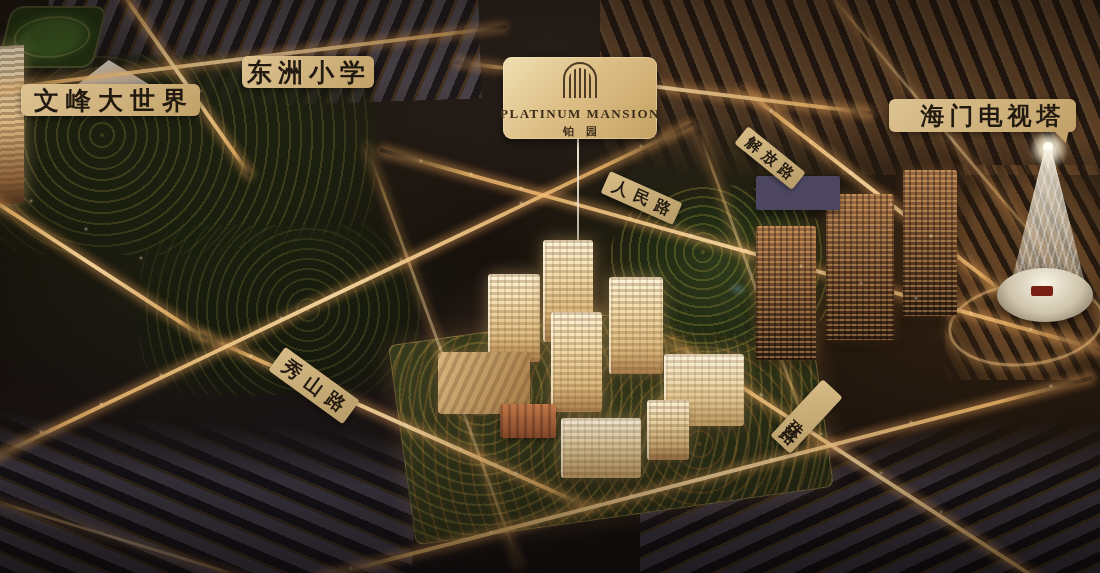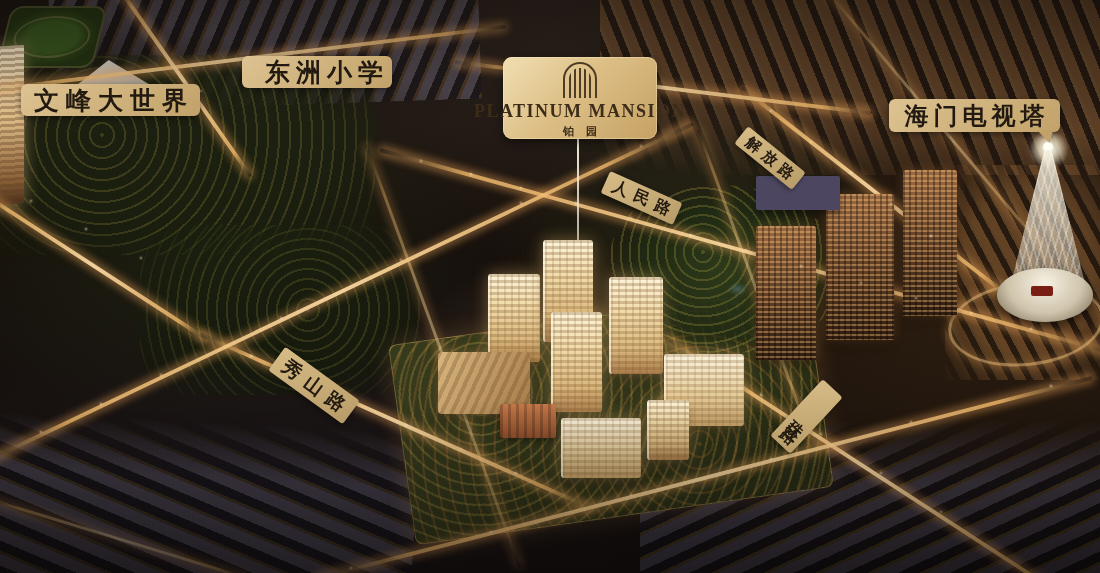--- a/index.html
+++ b/index.html
@@ -174,23 +174,23 @@
     linear-gradient(180deg, rgba(10,6,3,.35), rgba(0,0,0,0) 22%, rgba(0,0,0,0) 70%, rgba(4,2,1,.45)),
     radial-gradient(120% 95% at 50% 45%, rgba(0,0,0,0) 55%, rgba(8,4,2,.5) 100%);}
 
   
   .lm{z-index:10;display:flex;align-items:center;justify-content:center;
     background:linear-gradient(135deg, var(--label-bg-top,#ddc392), var(--label-bg-bottom,#c2a269));
     color:var(--label-text,#221a10);font-weight:700;border-radius:6px;
     box-shadow:0 2px 6px rgba(0,0,0,.45);white-space:nowrap;}
   .lm span{display:block;}
   .lm-wenfeng{left:21px;top:84px;width:172px;height:32px;font-size:25px;letter-spacing:7px;padding-left:7px;}
-  .lm-dongzhou{left:242px;top:56px;width:130px;height:32px;font-size:25px;letter-spacing:6px;padding-left:20px;}
+  .lm-dongzhou{left:242px;top:56px;width:130px;height:32px;font-size:25px;letter-spacing:6px;padding-left:2px;}
   .lm-shaonian{left:384px;top:12px;width:97px;height:31px;font-size:24px;letter-spacing:7px;padding-left:7px;}
-  .lm-haimen{left:889px;top:99px;width:166px;height:33px;font-size:24px;letter-spacing:5px;padding-left:5px;}
+  .lm-haimen{left:889px;top:99px;width:166px;height:33px;font-size:24px;letter-spacing:5px;padding-left:21px;}
   .tail{position:absolute;width:16px;height:13px;bottom:-11px;right:7px;
     background:var(--label-bg-bottom,#c2a269);clip-path:polygon(0 0,100% 0,80% 100%);}
   .rd{z-index:10;display:flex;align-items:center;justify-content:center;
     background:linear-gradient(135deg, var(--road-label-bg-top,#d8bc88), var(--road-label-bg-bottom,#b89c68));
     color:var(--label-text,#221a10);font-weight:700;border-radius:3px;
     box-shadow:0 2px 5px rgba(0,0,0,.4);white-space:nowrap;}
   .rd-renmin{left:602px;top:186px;width:72px;height:24px;font-size:16px;letter-spacing:7px;padding-left:7px;transform:rotate(24deg);}
   .rd-jiefang{left:733px;top:147px;width:68px;height:22px;font-size:15px;letter-spacing:6px;padding-left:6px;transform:rotate(39deg);}
   .rd-xiushan{left:268px;top:371px;width:84px;height:29px;font-size:19px;letter-spacing:8px;padding-left:8px;transform:rotate(36deg);}
   .rd-zhujiang{left:793px;top:378px;width:27px;height:72px;font-size:16px;transform:rotate(43deg);
@@ -200,21 +200,21 @@
   .plaque{left:503px;top:57px;width:154px;height:82px;z-index:11;border-radius:9px;
     display:flex;flex-direction:column;align-items:center;
     background:linear-gradient(135deg, var(--plaque-bg-top,#f0dfb2), var(--plaque-bg-mid,#ddbf86) 45%, var(--plaque-bg-bottom,#c5a164));
     box-shadow:0 3px 8px rgba(0,0,0,.5), inset 0 0 0 1px rgba(255,240,200,.35);}
   .logo{position:relative;width:40px;height:36px;margin-top:5px;}
   .logo-arch{position:absolute;left:3px;top:0;width:30px;height:34px;
     border:2px solid var(--logo-color,#4e3c26);border-bottom:none;border-radius:17px 17px 0 0;}
   .logo-bars{position:absolute;left:9px;top:6px;width:22px;height:30px;border-radius:11px 11px 0 0;
     background:repeating-linear-gradient(90deg, var(--logo-color,#4e3c26) 0 2px, rgba(0,0,0,0) 2px 5px);}
   .plaque-title{margin-top:15px;font-family:"Liberation Serif","DejaVu Serif",serif;font-weight:700;
-    font-size:18px;letter-spacing:1.5px;color:var(--plaque-text,#3c2d1a);white-space:nowrap;}
+    font-size:13px;letter-spacing:1.5px;color:var(--plaque-text,#3c2d1a);white-space:nowrap;}
   .plaque-sub{margin-top:2px;font-size:11px;font-weight:700;letter-spacing:12px;padding-left:12px;
     color:var(--plaque-text,#3c2d1a);}
   .pointer{left:577px;top:139px;width:2px;height:166px;z-index:4;
     background:linear-gradient(180deg, var(--pointer-line,#f2ead8), rgba(242,234,216,.5));}
 </style>
 </head>
 <body>
 
 <div class="stage">
 

